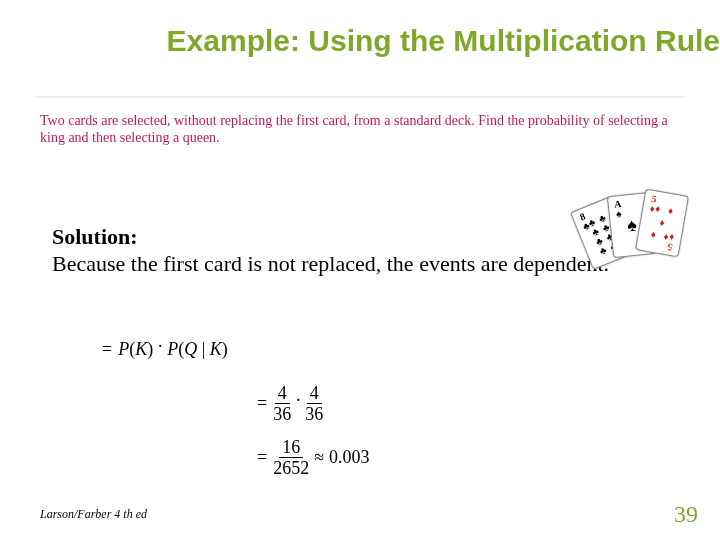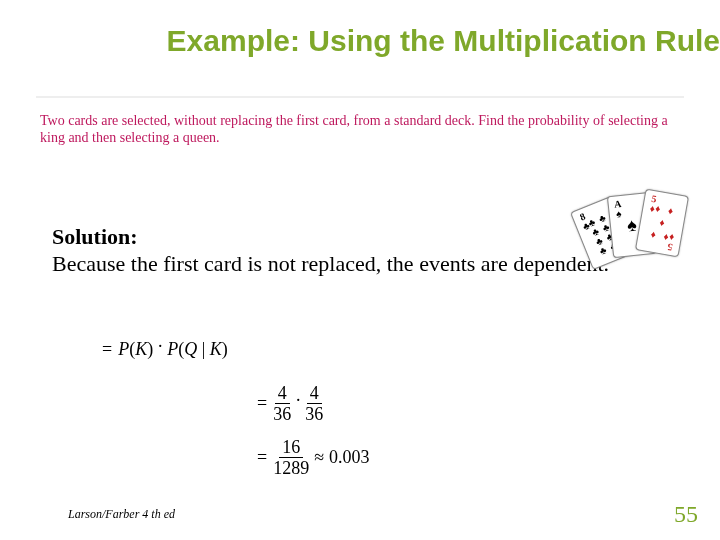--- a/index.html
+++ b/index.html
@@ -36,21 +36,21 @@
   .math .lhs .paren { font-style: normal; }
   .math .eq { margin: 0 6px; }
   .frac { display:inline-flex; flex-direction:column; align-items:center; line-height:1; }
   .frac .num { border-bottom: 1.2px solid #000; padding: 0 3px 1px; }
   .frac .den { padding-top: 1px; }
   .dot { margin: 0 4px; position:relative; top:-3px; }
   .approx { margin: 0 5px; }
   .indent { display:inline-block; width: 155px; }
   .footer-left {
     position: absolute; bottom: 18px; left: 40px;
-    font-size: 12px; font-style: italic; color:#000;margin-left:28px;
+    font-size: 12px; font-style: italic; color:#000;
   }
   .footer-right {
     position: absolute; bottom: 12px; right: 22px;
     color: #7fa82a; font-size: 24px;
     font-family: "Times New Roman", serif;
   }
   
   .cards { position:absolute; top:190px; left:576px; width:120px; height:80px; }
   .card {
     position:absolute; width:44px; height:62px; border:1px solid #888; border-radius:4px;
@@ -130,21 +130,21 @@
     <span class="frac">
         <span class="num">4</span>
         <span class="den">36</span>
       </span>
   </div>
   <div class="row">
     <span class="indent"></span>
       <span class="eq">=</span>
     <span class="frac">
         <span class="num">16</span>
-        <span class="den">1289</span>
+        <span class="den">2652</span>
       </span>
     <span class="approx">≈</span>
     <span>0.003</span>
   </div>
 </div>
 
 <div class="footer-left">Larson/Farber 4 th ed</div>
-<div class="footer-right">55</div>
+<div class="footer-right">39</div>
 
 </body></html>

